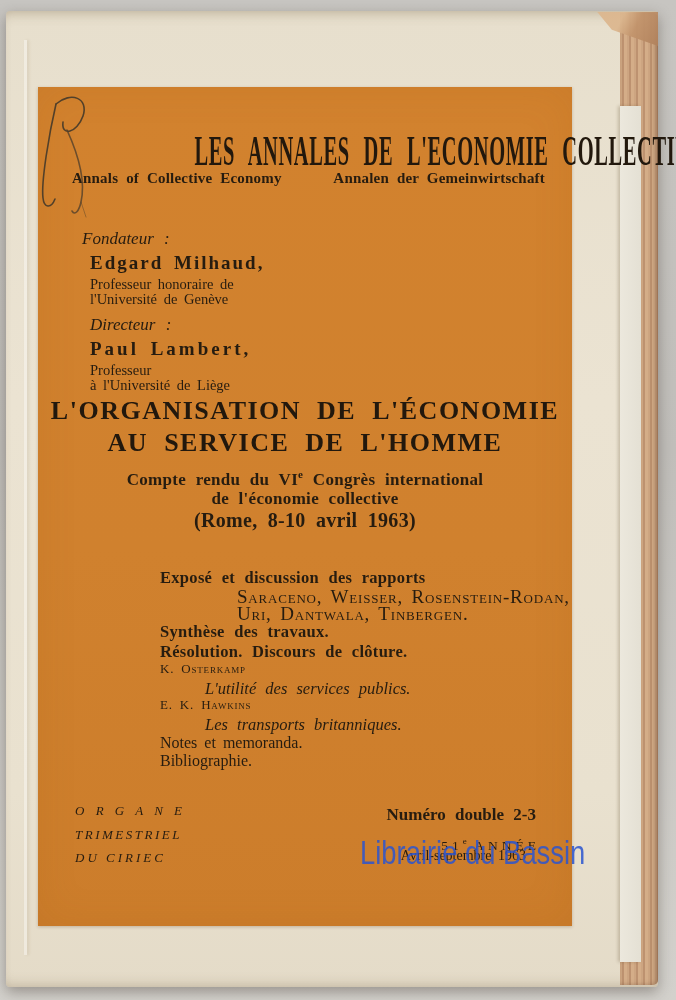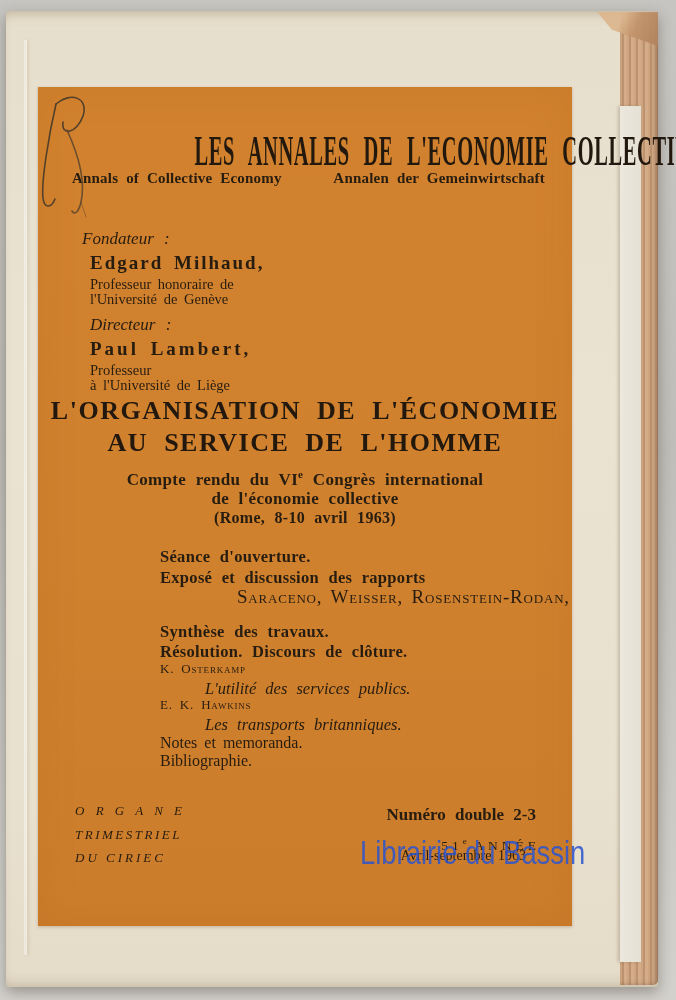--- a/index.html
+++ b/index.html
@@ -101,25 +101,25 @@
   <div class="abs ink role-label" style="left:80px;top:315px">Directeur :</div>
   <div class="abs ink person" style="left:90px;top:338px;letter-spacing:3px">Paul Lambert,</div>
   <div class="abs ink person-sub" style="left:90px;top:362px">Professeur</div>
   <div class="abs ink person-sub" style="left:90px;top:377px">à l'Université de Liège</div>
 
   <div class="ctr main-title abs" style="top:396px">L'ORGANISATION DE L'ÉCONOMIE</div>
   <div class="ctr main-title abs" style="top:428px">AU SERVICE DE L'HOMME</div>
 
   <div class="ctr congress ink abs" style="top:468px"><span>Compte rendu du VI</span><sup>e</sup><span> Congrès international</span></div>
   <div class="ctr congress ink abs" style="top:489px">de l'économie collective</div>
-  <div class="ctr congress ink abs" style="top:509px;font-size:16px">(Rome, 8-10 avril 1963)</div>
+  <div class="ctr congress ink abs" style="top:509px;font-size:20px">(Rome, 8-10 avril 1963)</div>
 
-  <div class="abs ink toc" style="left:160px;top:547px">Séance d'ouverture.</div>
   <div class="abs ink toc" style="left:160px;top:568px">Exposé et discussion des rapports</div>
   <div class="abs ink names" style="left:237px;top:586px">Saraceno, Weisser, Rosenstein-Rodan,</div>
+  <div class="abs ink names" style="left:237px;top:603px">Uri, Dantwala, Tinbergen.</div>
   <div class="abs ink toc" style="left:160px;top:642px">Résolution. Discours de clôture.</div>
   <div class="abs ink toc" style="left:160px;top:622px">Synthèse des travaux.</div>
 
   <div class="abs ink author" style="left:160px;top:661px">K. Osterkamp</div>
   <div class="abs ink worktitle" style="left:205px;top:679px">L'utilité des services publics.</div>
   <div class="abs ink author" style="left:160px;top:697px">E. K. Hawkins</div>
   <div class="abs ink worktitle" style="left:205px;top:715px">Les transports britanniques.</div>
   <div class="abs ink plain" style="left:160px;top:734px">Notes et memoranda.</div>
   <div class="abs ink plain" style="left:160px;top:752px">Bibliographie.</div>
 

